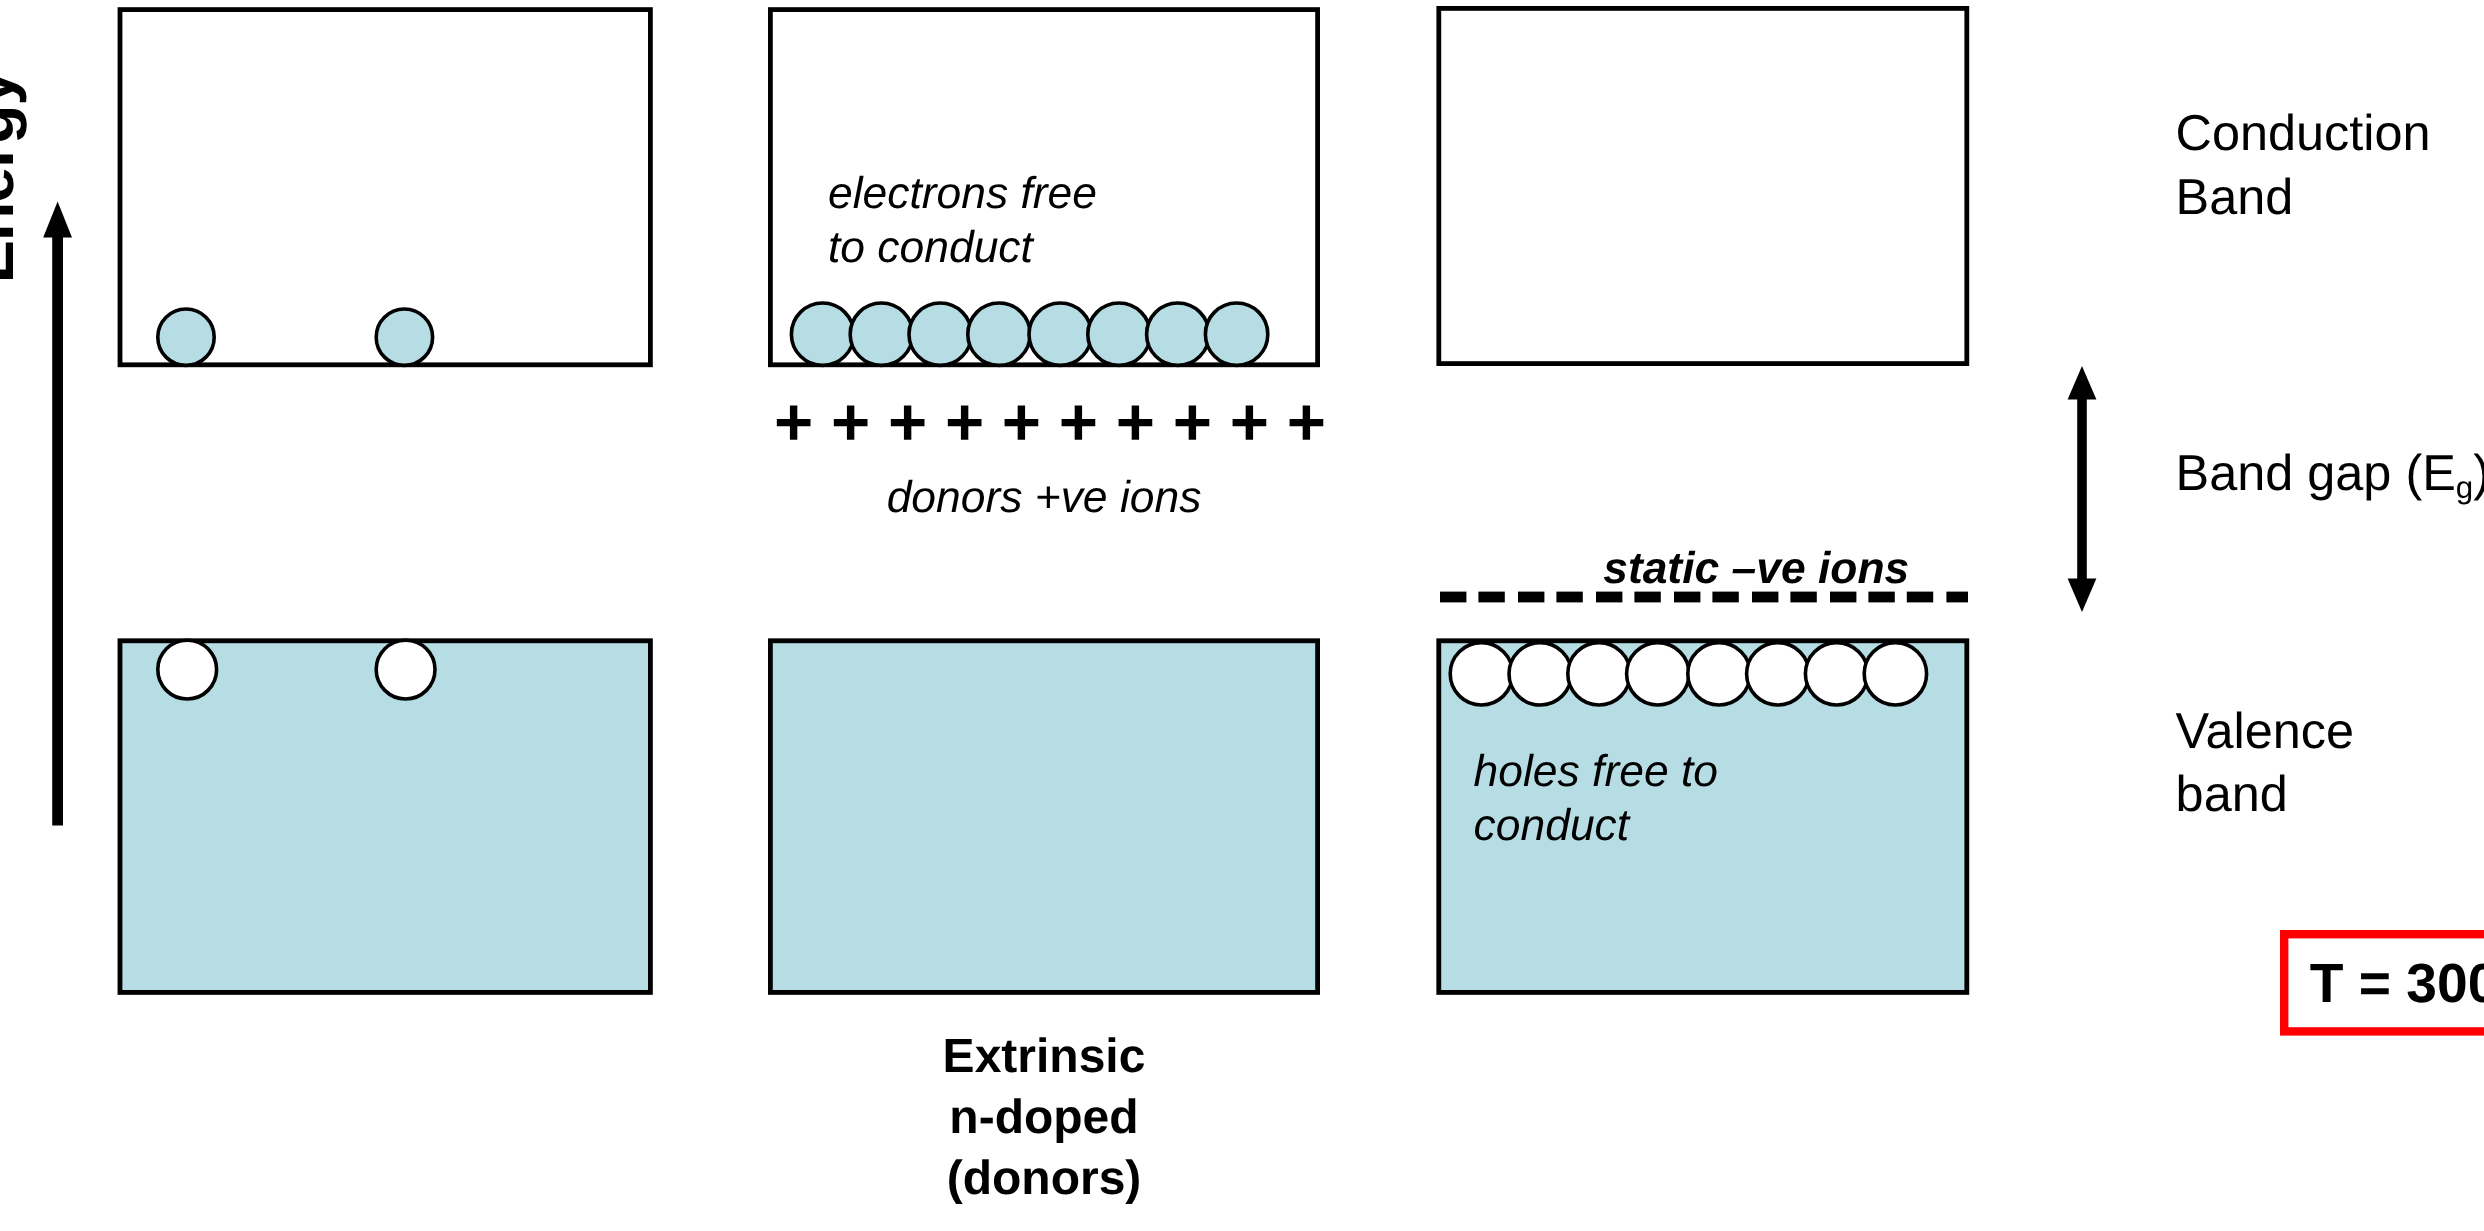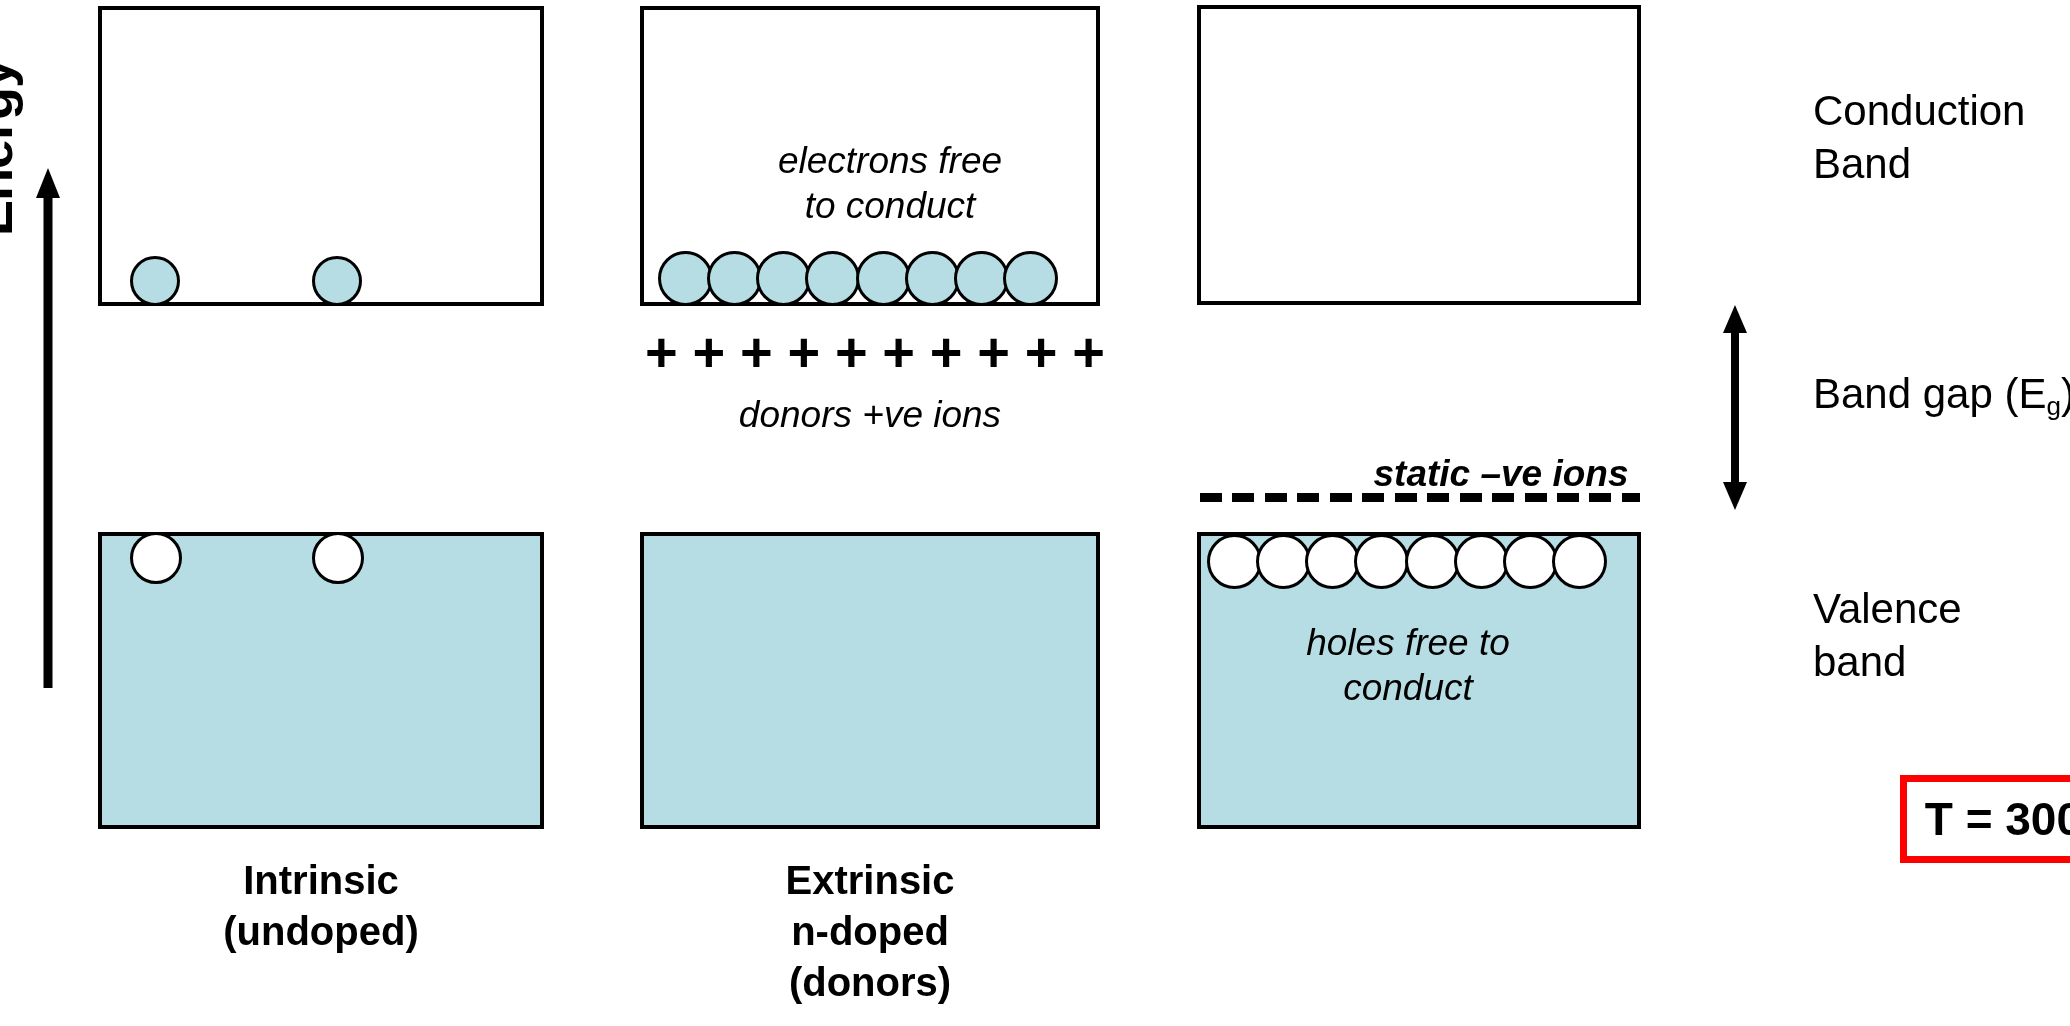--- a/index.html
+++ b/index.html
@@ -87,21 +87,20 @@
   }
 
   
   .annot {
     position: absolute;
     font-style: italic;
     font-size: 37px;
     line-height: 1.22;
     font-family: "Liberation Sans", sans-serif;
     white-space: pre-line;
-    text-align: center;
   }
 
   
   .caption {
     position: absolute;
     text-align: center;
     font-size: 40px;
     font-weight: bold;
     line-height: 1.28;
     font-family: "Liberation Sans", sans-serif;
@@ -153,22 +152,20 @@
   <div class="band-box" style="left:98px; top:6px; width:446px; height:300px;"></div>
 
   <div class="carrier electron" style="left:130px; top:256px; width:50px; height:50px;"></div>
   <div class="carrier electron" style="left:312px; top:256px; width:50px; height:50px;"></div>
 
   <div class="band-box valence" style="left:98px; top:532px; width:446px; height:297px;"></div>
 
   <div class="carrier hole" style="left:130px; top:532px; width:52px; height:52px;"></div>
   <div class="carrier hole" style="left:312px; top:532px; width:52px; height:52px;"></div>
 
-  <div class="caption" style="left:98px; top:855px; width:446px;">Intrinsic
-(undoped)</div>
 
   <div class="band-box" style="left:640px; top:6px; width:460px; height:300px;"></div>
 
   <div class="annot" style="left:690px; top:138px; width:400px;">electrons free
 to conduct</div>
 
   <div class="carrier electron" style="left:658px; top:251px; width:55px; height:55px;"></div>
   <div class="carrier electron" style="left:707px; top:251px; width:55px; height:55px;"></div>
   <div class="carrier electron" style="left:756px; top:251px; width:55px; height:55px;"></div>
   <div class="carrier electron" style="left:805px; top:251px; width:55px; height:55px;"></div>

